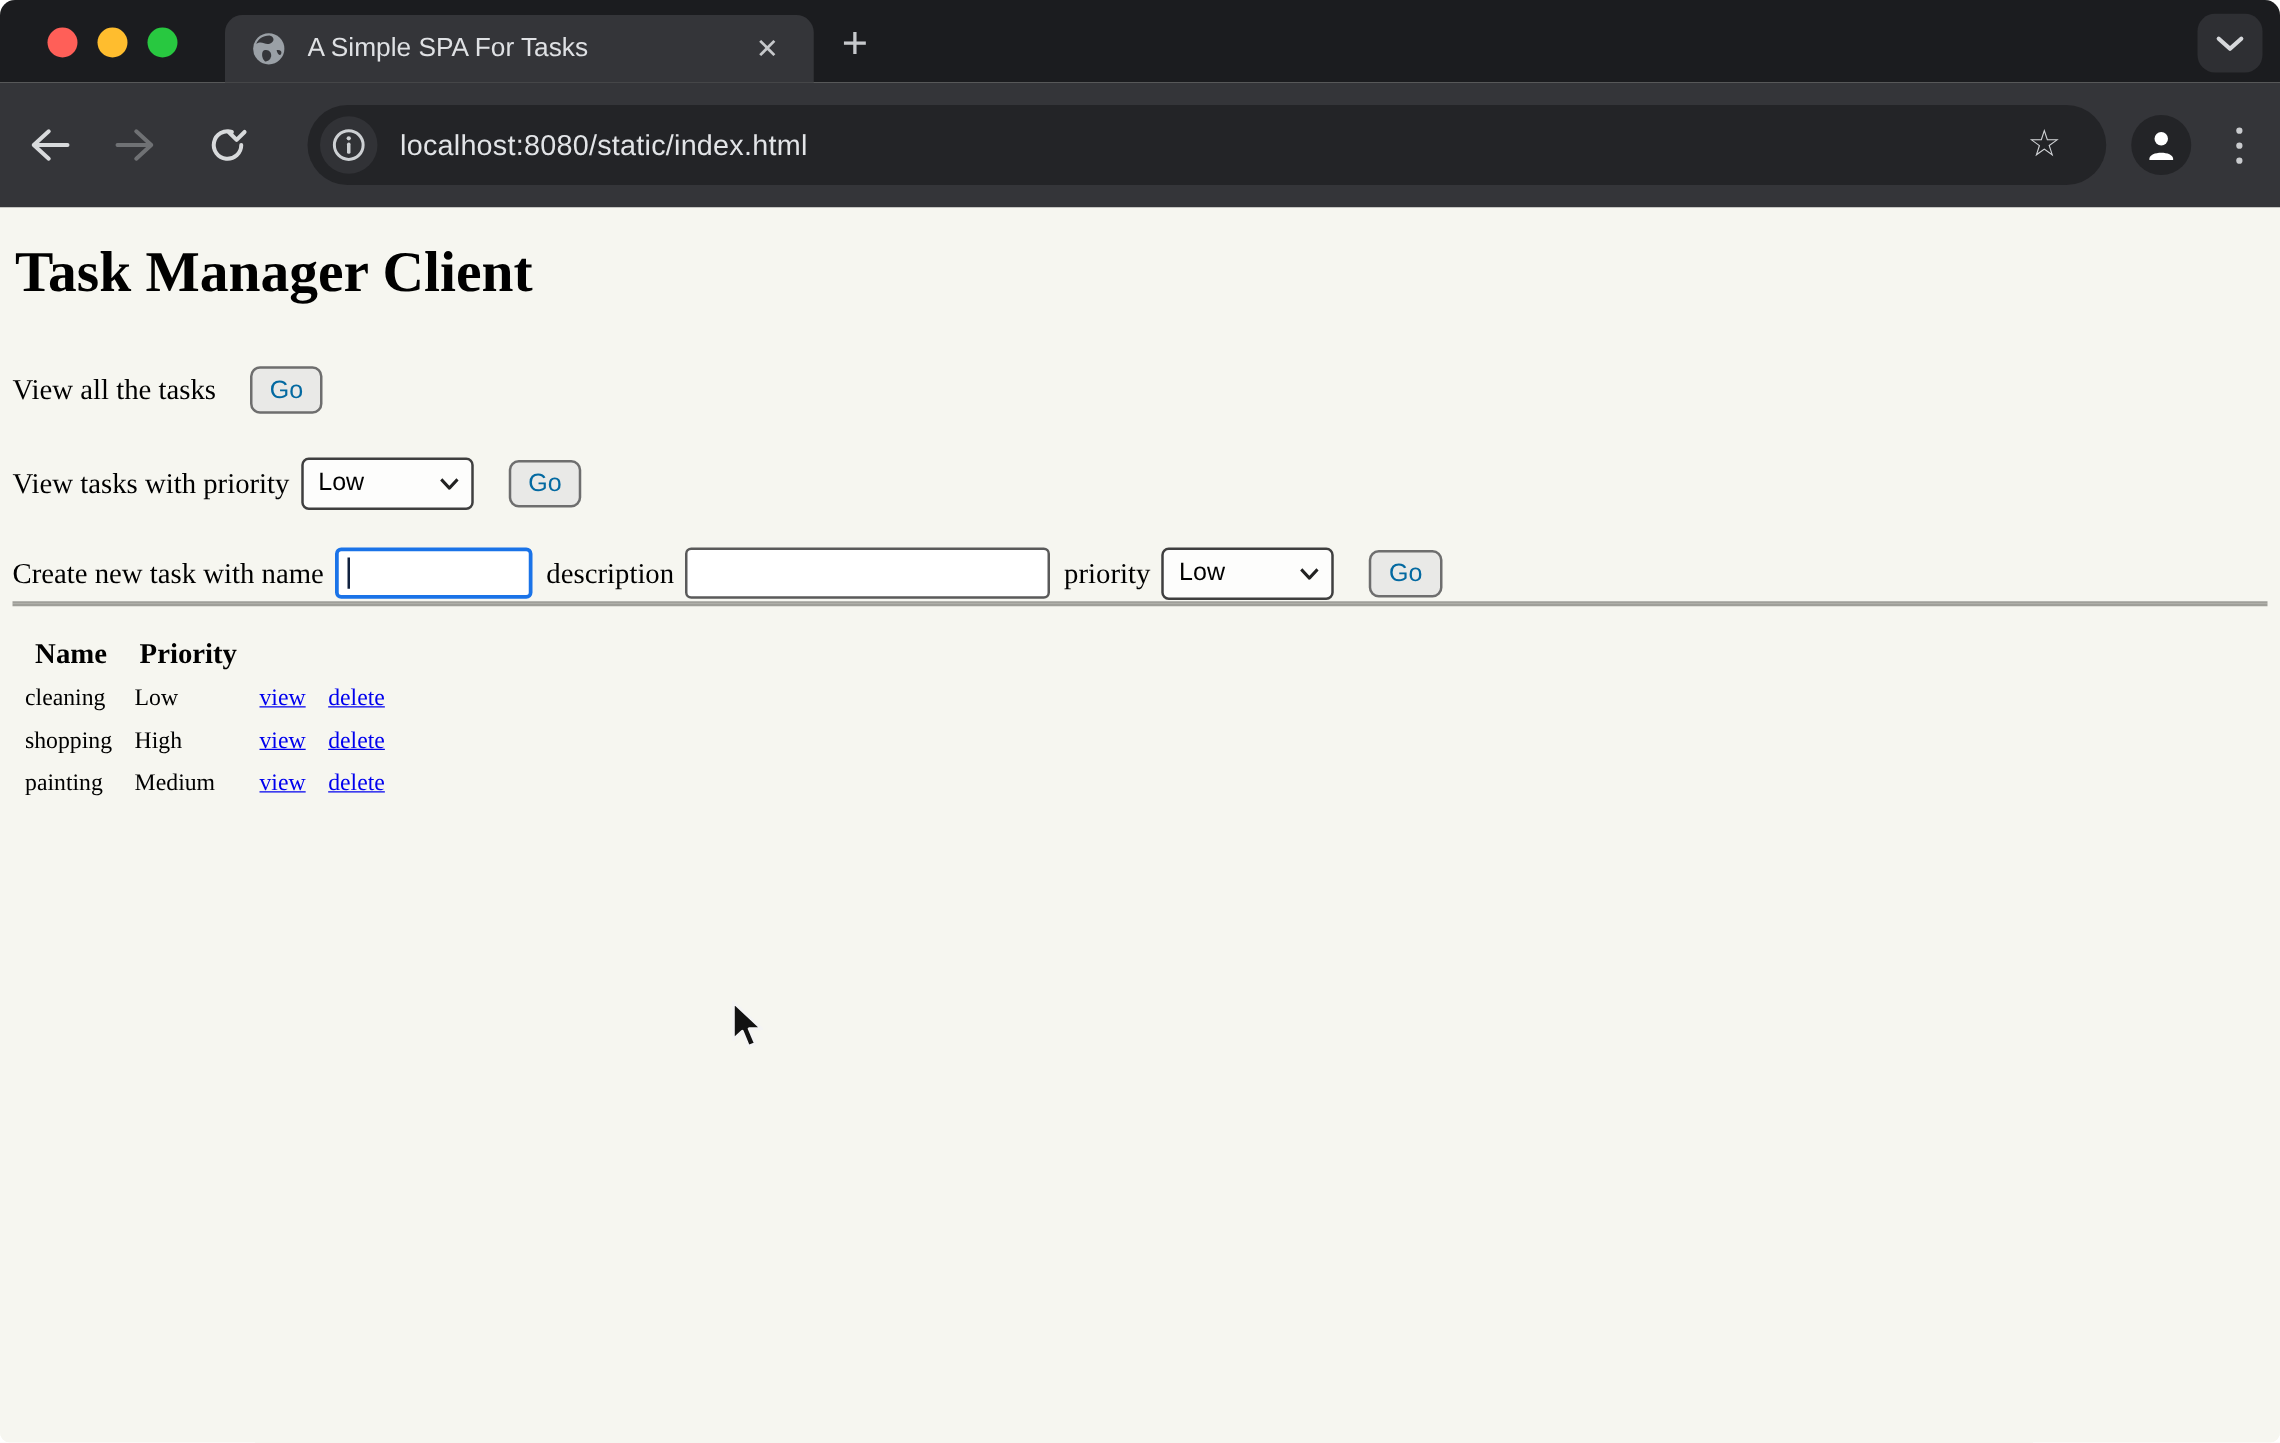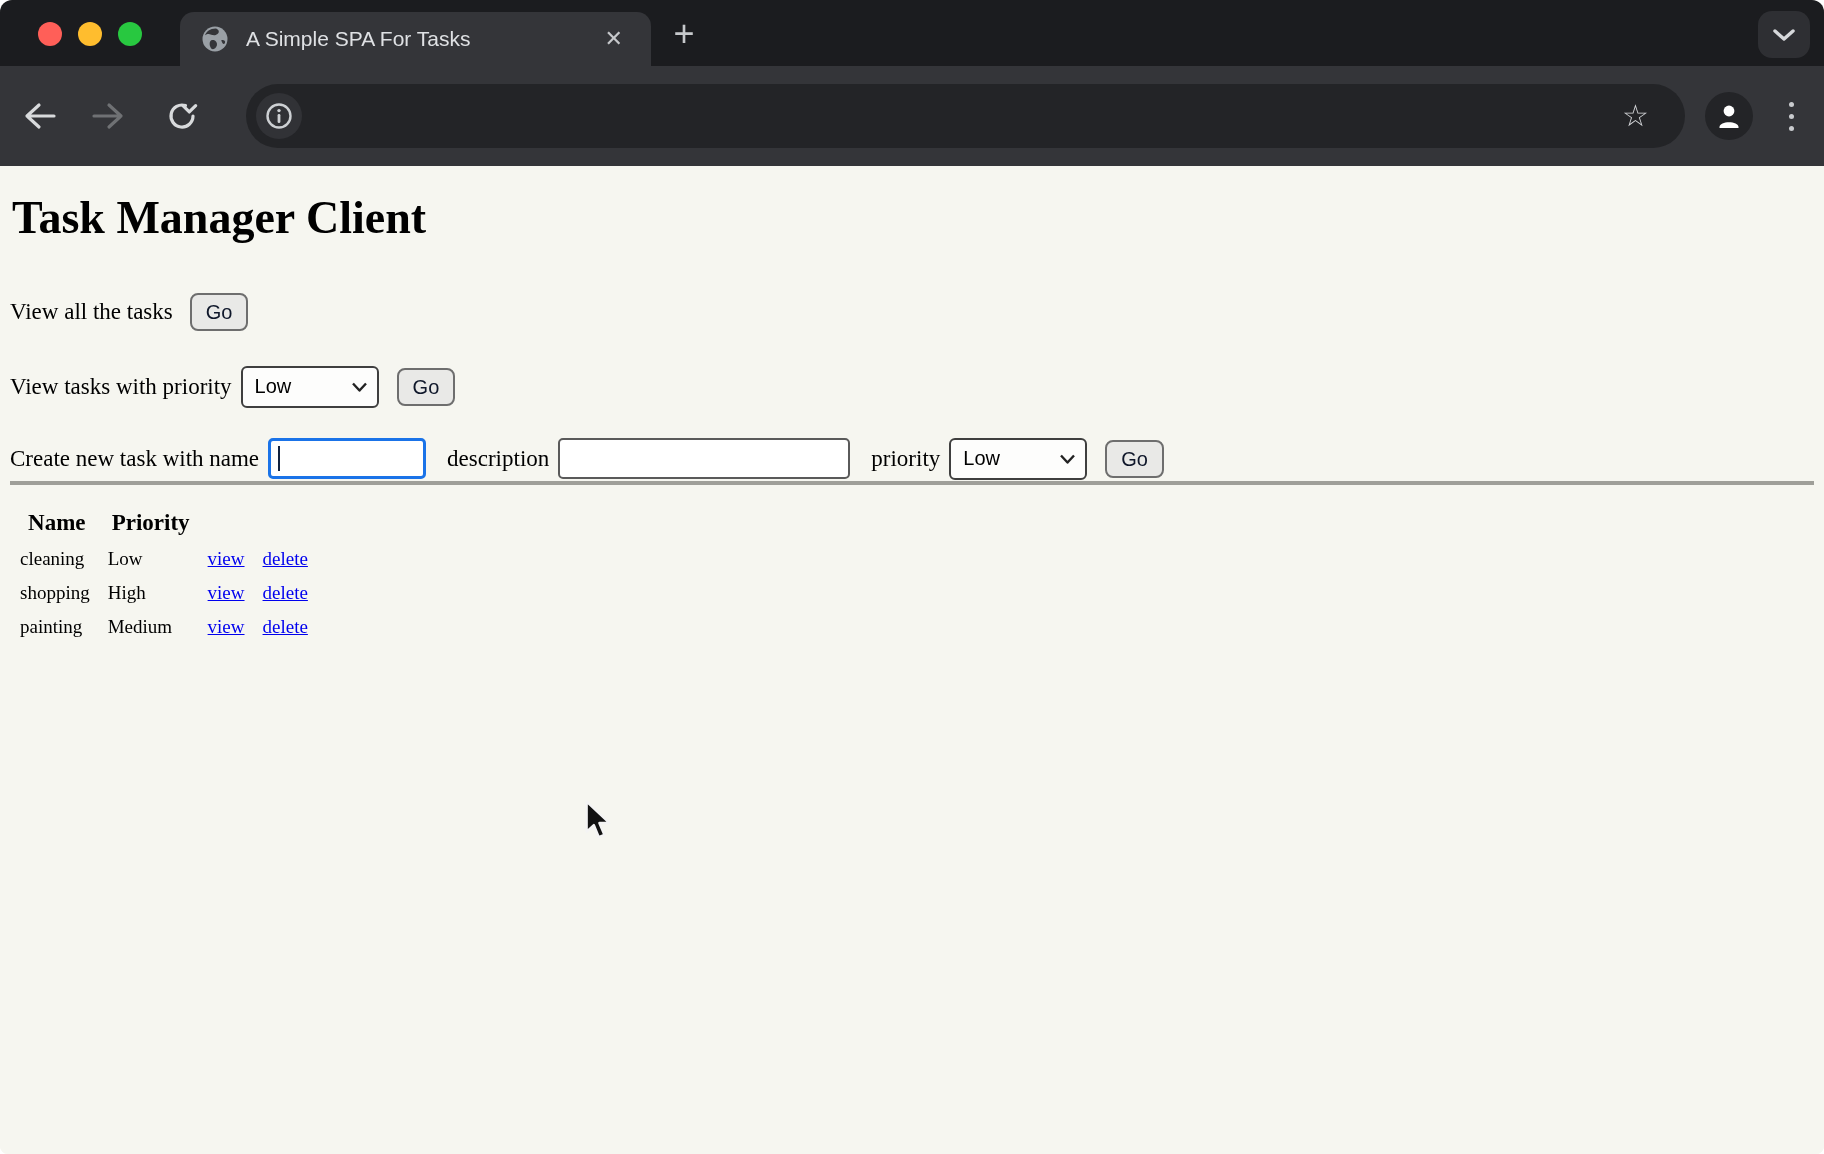--- a/index.html
+++ b/index.html
@@ -73,26 +73,26 @@
     position:relative; height:988px; background:#f6f6f0; color:#000;
     font-family:"Liberation Serif", serif; font-size:23px; padding:0 10px; overflow:hidden;
   }
   .page h1 { font-size:46px; font-weight:bold; margin:26px 0 0 2px; line-height:1.12; }
 
   .row { display:flex; align-items:center; height:44px; }
   .row-view-all      { margin-top:46px; }
   .row-view-priority { margin-top:31px; }
   .row-create        { margin-top:28px; }
   .row .lbl { margin-right:9px; white-space:nowrap;text-align:center; }
-  .row .lbl.mid { margin-left:12px; }
+  .row .lbl.mid { margin-left:2px; }
 
   .btn {
-    font-family:"Liberation Sans", sans-serif; font-size:20px; color:#0f172a;
+    font-family:"Liberation Sans", sans-serif; font-size:20px; color:#0369a1;
     background:#e9e9e7; border:2px solid #6e6e6e; border-radius:8px;
-    padding:5px 14px; line-height:1.2; margin-left:8px;
+    padding:5px 14px; line-height:1.2; margin-left:18px;
   }
   .select {
     position:relative; width:138px; height:42px; background:#fdfdfc;
     border:2px solid #3f3f3f; border-radius:6px;
     display:flex; align-items:center; padding:0 30px 0 12px; margin-right:10px;
     font-family:"Liberation Sans", sans-serif; font-size:20px;
   }
   .select .sel-chevron { position:absolute; right:9px; top:50%; transform:translateY(-50%); }
   .txt {
     height:41px; background:#ffffff; border:2px solid #5a5a5a; border-radius:5px;
@@ -170,20 +170,21 @@
     </div>
 
     <div class="urlbar">
       <div class="info-wrap">
         <svg width="28" height="28" viewBox="0 0 28 28">
           <circle cx="14" cy="14" r="11.5" fill="none" stroke="#cdd0d3" stroke-width="2.4"></circle>
           <circle cx="14" cy="8.6" r="1.7" fill="#cdd0d3"></circle>
           <rect x="12.6" y="12" width="2.8" height="9" rx="1.3" fill="#cdd0d3"></rect>
         </svg>
       </div>
+      <span class="url-text">localhost:8080/static/index.html</span>
       <span class="star">☆</span>
     </div>
 
     <div class="avatar">
       <svg width="30" height="30" viewBox="0 0 30 30">
         <circle cx="15" cy="10" r="5.4" fill="#ffffff"></circle>
         <path d="M5.5 26 C5.5 19.5 24.5 19.5 24.5 26 L24.5 27 L5.5 27 Z" fill="#ffffff"></path>
       </svg>
     </div>
 

